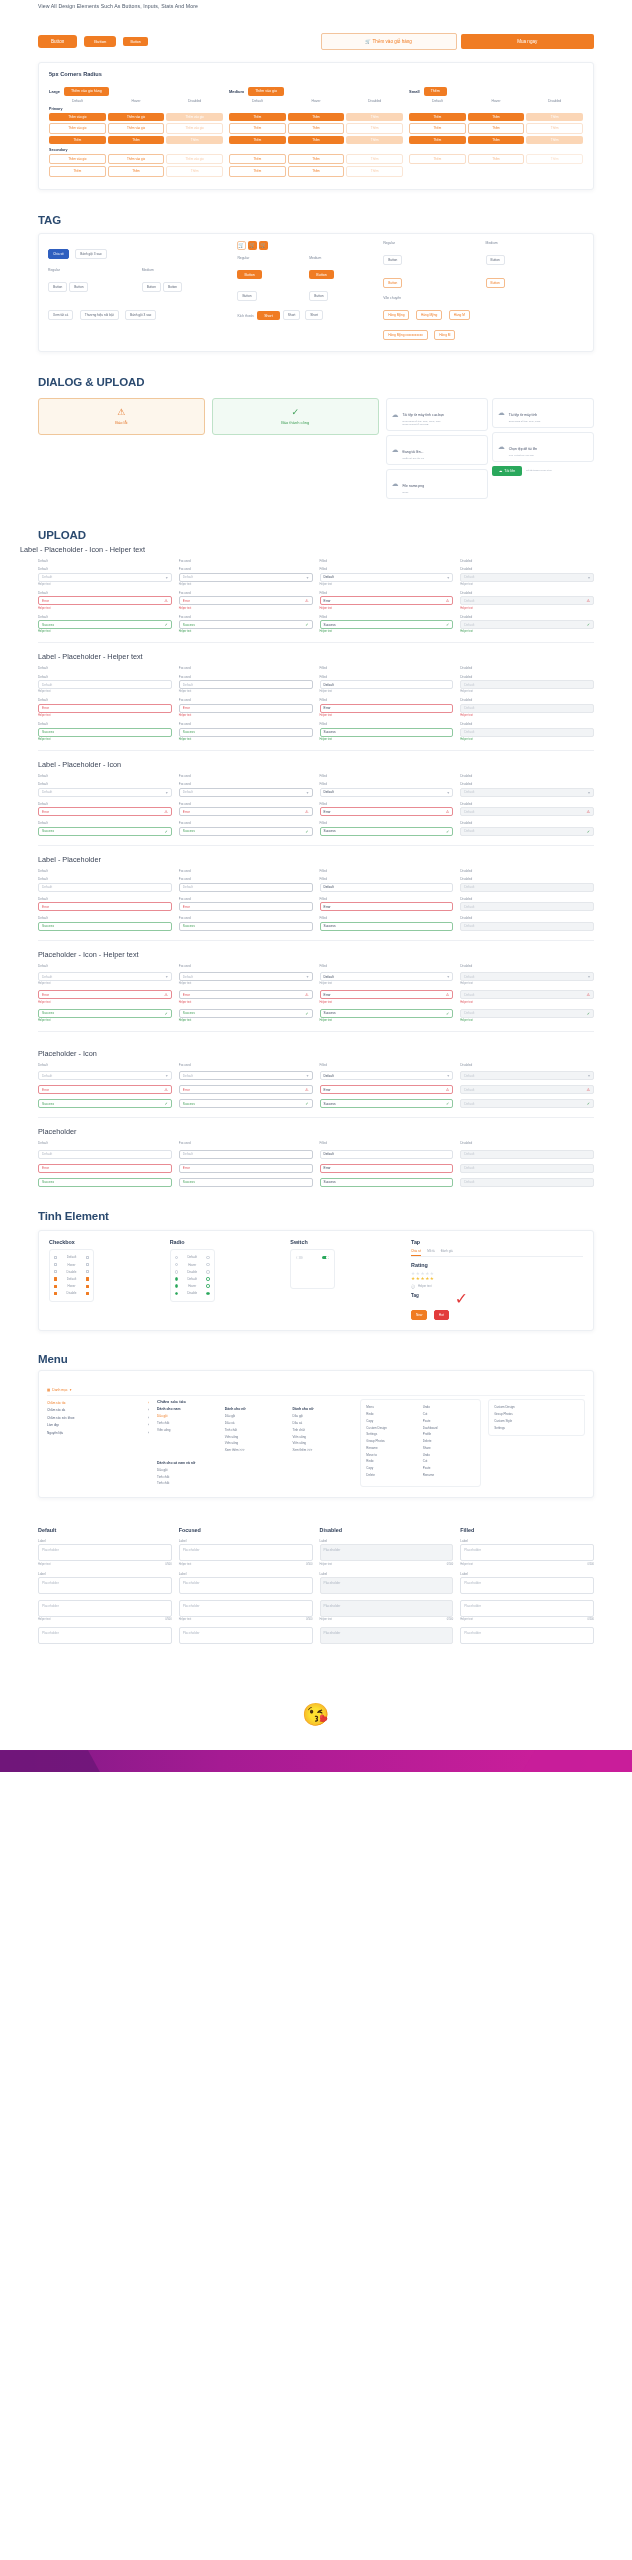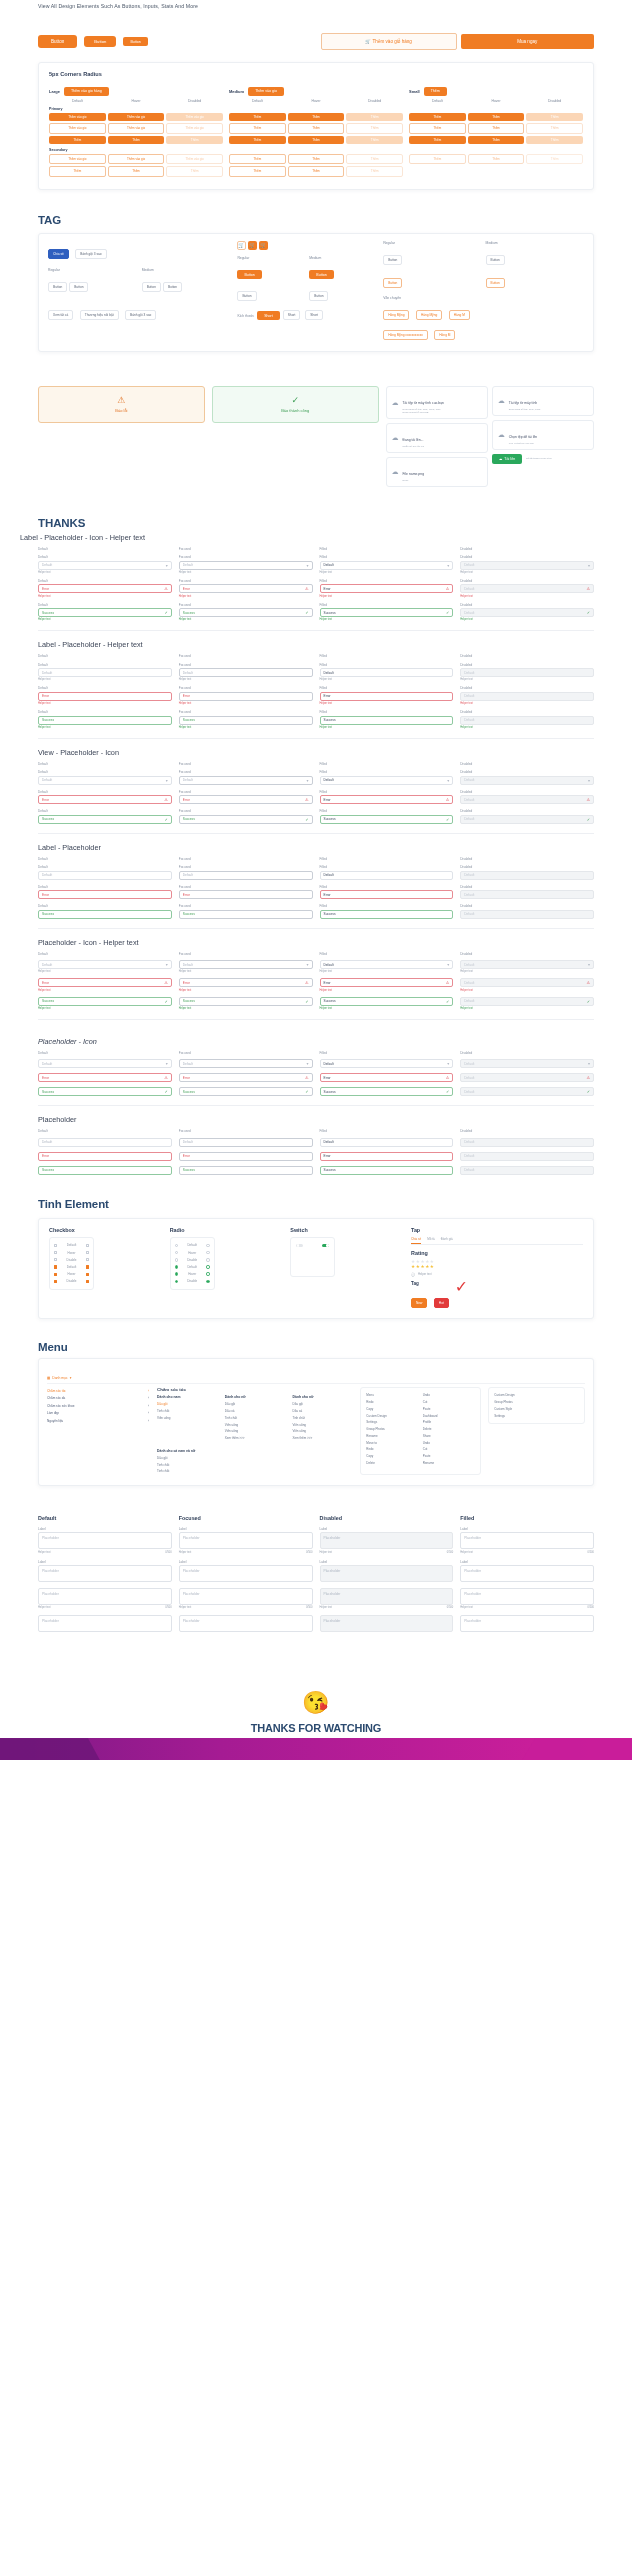--- a/index.html
+++ b/index.html
@@ -386,20 +386,21 @@
         </div>
         <div>
           <span class="tag oro">Hàng Mỹng xxxxxxxxxxx</span>
           <span class="tag oro">Hàng M</span>
         </div>
       </div>
     </div>
   </div>
 
   <div style="height:24px"></div>
+  <div class="sec-title">DIALOG &amp; UPLOAD</div>
   <div style="height:10px"></div>
   <div class="dialog-wrap">
     <div style="grid-column:1/3;display:grid;grid-template-columns:1fr 1fr;gap:7px;">
       <div class="dialog warn">
         <div class="ic">⚠</div>
         <div class="tx">Báo lỗi</div>
       </div>
       <div class="dialog ok">
         <div class="ic">✓</div>
         <div class="tx">Báo thành công</div>
@@ -453,21 +454,21 @@
               <span>Tải lên</span>
             </span>
             <span class="up-s">Đã tải thành công 3 tệp</span>
           </div>
         </div>
       </div>
     </div>
   </div>
 
   <div style="height:26px"></div>
-  <div class="sec-title">THANKS</div>
+  <div class="sec-title">UPLOAD</div>
   <div style="height:4px"></div>
 
   <div id="input-groups">
       <div class="sub-head" style="margin: 0px 0px 5px; padding-left: 20px;">Label - Placeholder - Icon - Helper text</div>
       <div class="igrid" style="margin-bottom: 3px;">
         <div class="f-lab" style="font-weight: normal;">Default</div>
         <div class="f-lab" style="font-weight: normal;">Focused</div>
         <div class="f-lab" style="font-weight: normal;">Filled</div>
         <div class="f-lab" style="font-weight: normal;">Disabled</div>
       </div>
@@ -665,21 +666,21 @@
         </div>
         <div class="field st-ok st-dis">
           <div class="f-lab">Disabled</div>
           <div class="f-box">
             <span class="ph">Default</span>
           </div>
           <div class="f-help">Helper text</div>
         </div>
       </div>
       <div class="divider"></div>
-      <div class="sub-head" style="margin: 0px 0px 5px;">View - Placeholder - Icon</div>
+      <div class="sub-head" style="margin: 0px 0px 5px;">Label - Placeholder - Icon</div>
       <div class="igrid" style="margin-bottom: 3px;">
         <div class="f-lab" style="font-weight: normal;">Default</div>
         <div class="f-lab" style="font-weight: normal;">Focused</div>
         <div class="f-lab" style="font-weight: normal;">Filled</div>
         <div class="f-lab" style="font-weight: normal;">Disabled</div>
       </div>
       <div class="igrid" style="margin-bottom: 5px;">
         <div class="field  ">
           <div class="f-lab">Default</div>
           <div class="f-box">
@@ -947,21 +948,21 @@
         </div>
         <div class="field st-ok st-dis">
           <div class="f-box">
             <span class="ph">Default</span>
             <span class="ic">✓</span>
           </div>
           <div class="f-help">Helper text</div>
         </div>
       </div>
       <div class="divider"></div>
-      <div class="sub-head" style="margin: 17px 0px 5px; font-style: italic;">Placeholder - Icon</div>
+      <div class="sub-head" style="margin: 17px 0px 5px;">Placeholder - Icon</div>
       <div class="igrid" style="margin-bottom: 3px;">
         <div class="f-lab" style="font-weight: normal;">Default</div>
         <div class="f-lab" style="font-weight: normal;">Focused</div>
         <div class="f-lab" style="font-weight: normal;">Filled</div>
         <div class="f-lab" style="font-weight: normal;">Disabled</div>
       </div>
       <div class="igrid" style="margin-bottom: 5px;">
         <div class="field  ">
           <div class="f-box">
             <span class="ph">Default</span>
@@ -1434,16 +1435,15 @@
       <div class="field st-dis">
         <div class="ta-box">Placeholder</div>
       </div>
       <div class="field">
         <div class="ta-box">Placeholder</div>
       </div>
     </div>
 
   <div class="footer">
     <div class="emoji">😘</div>
-    <div class="thanks">THANKS FOR WATCHING</div>
     <div class="fbar"></div>
   </div>
 </div>
 
 </body></html>

